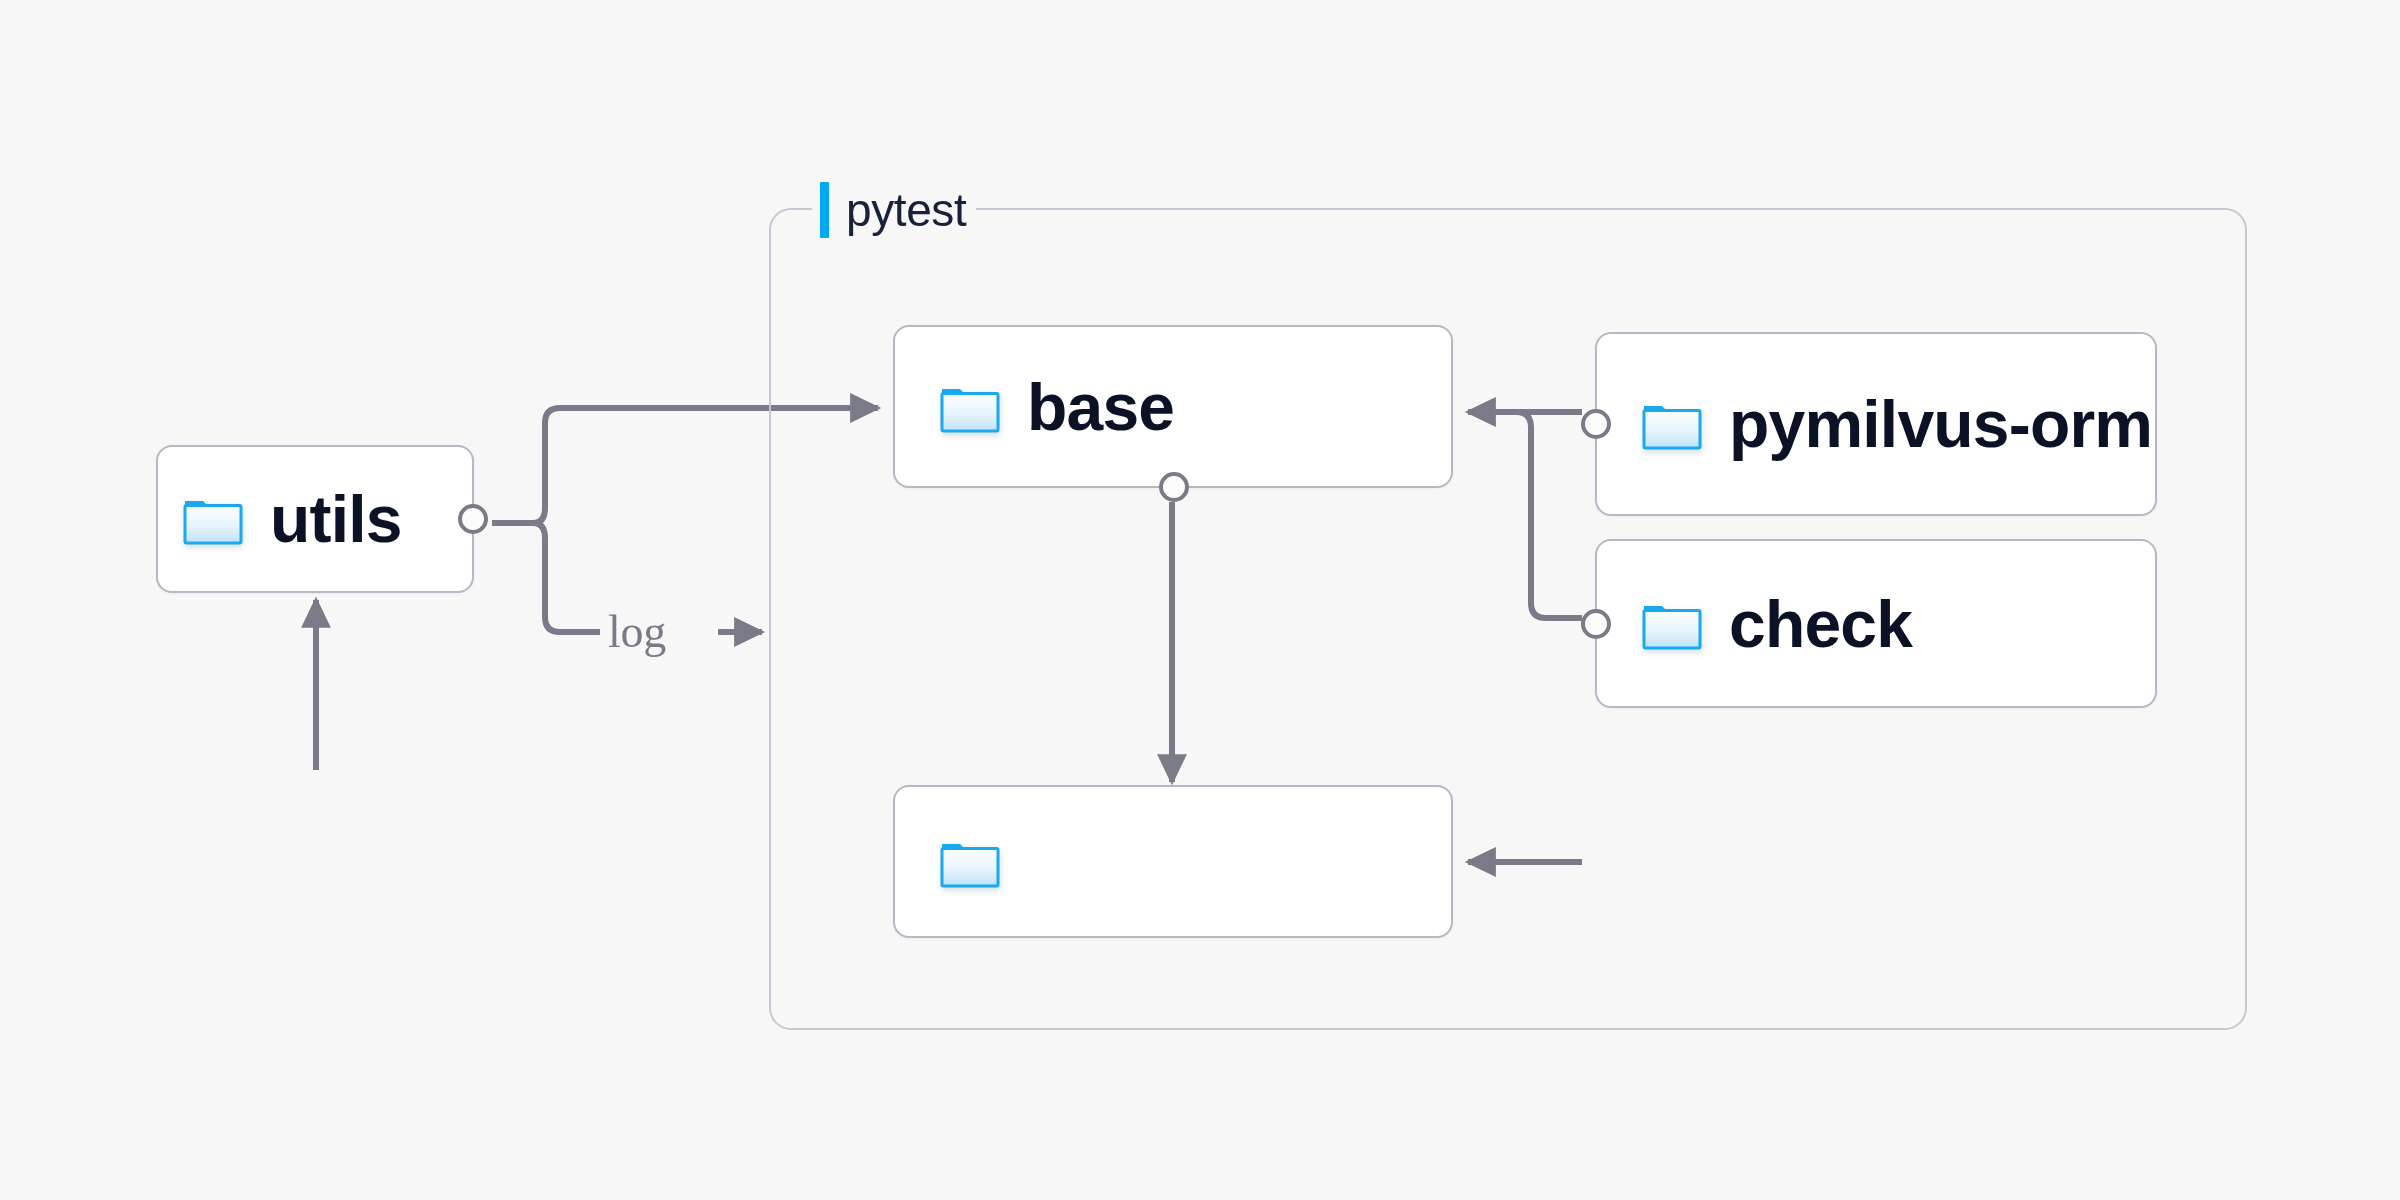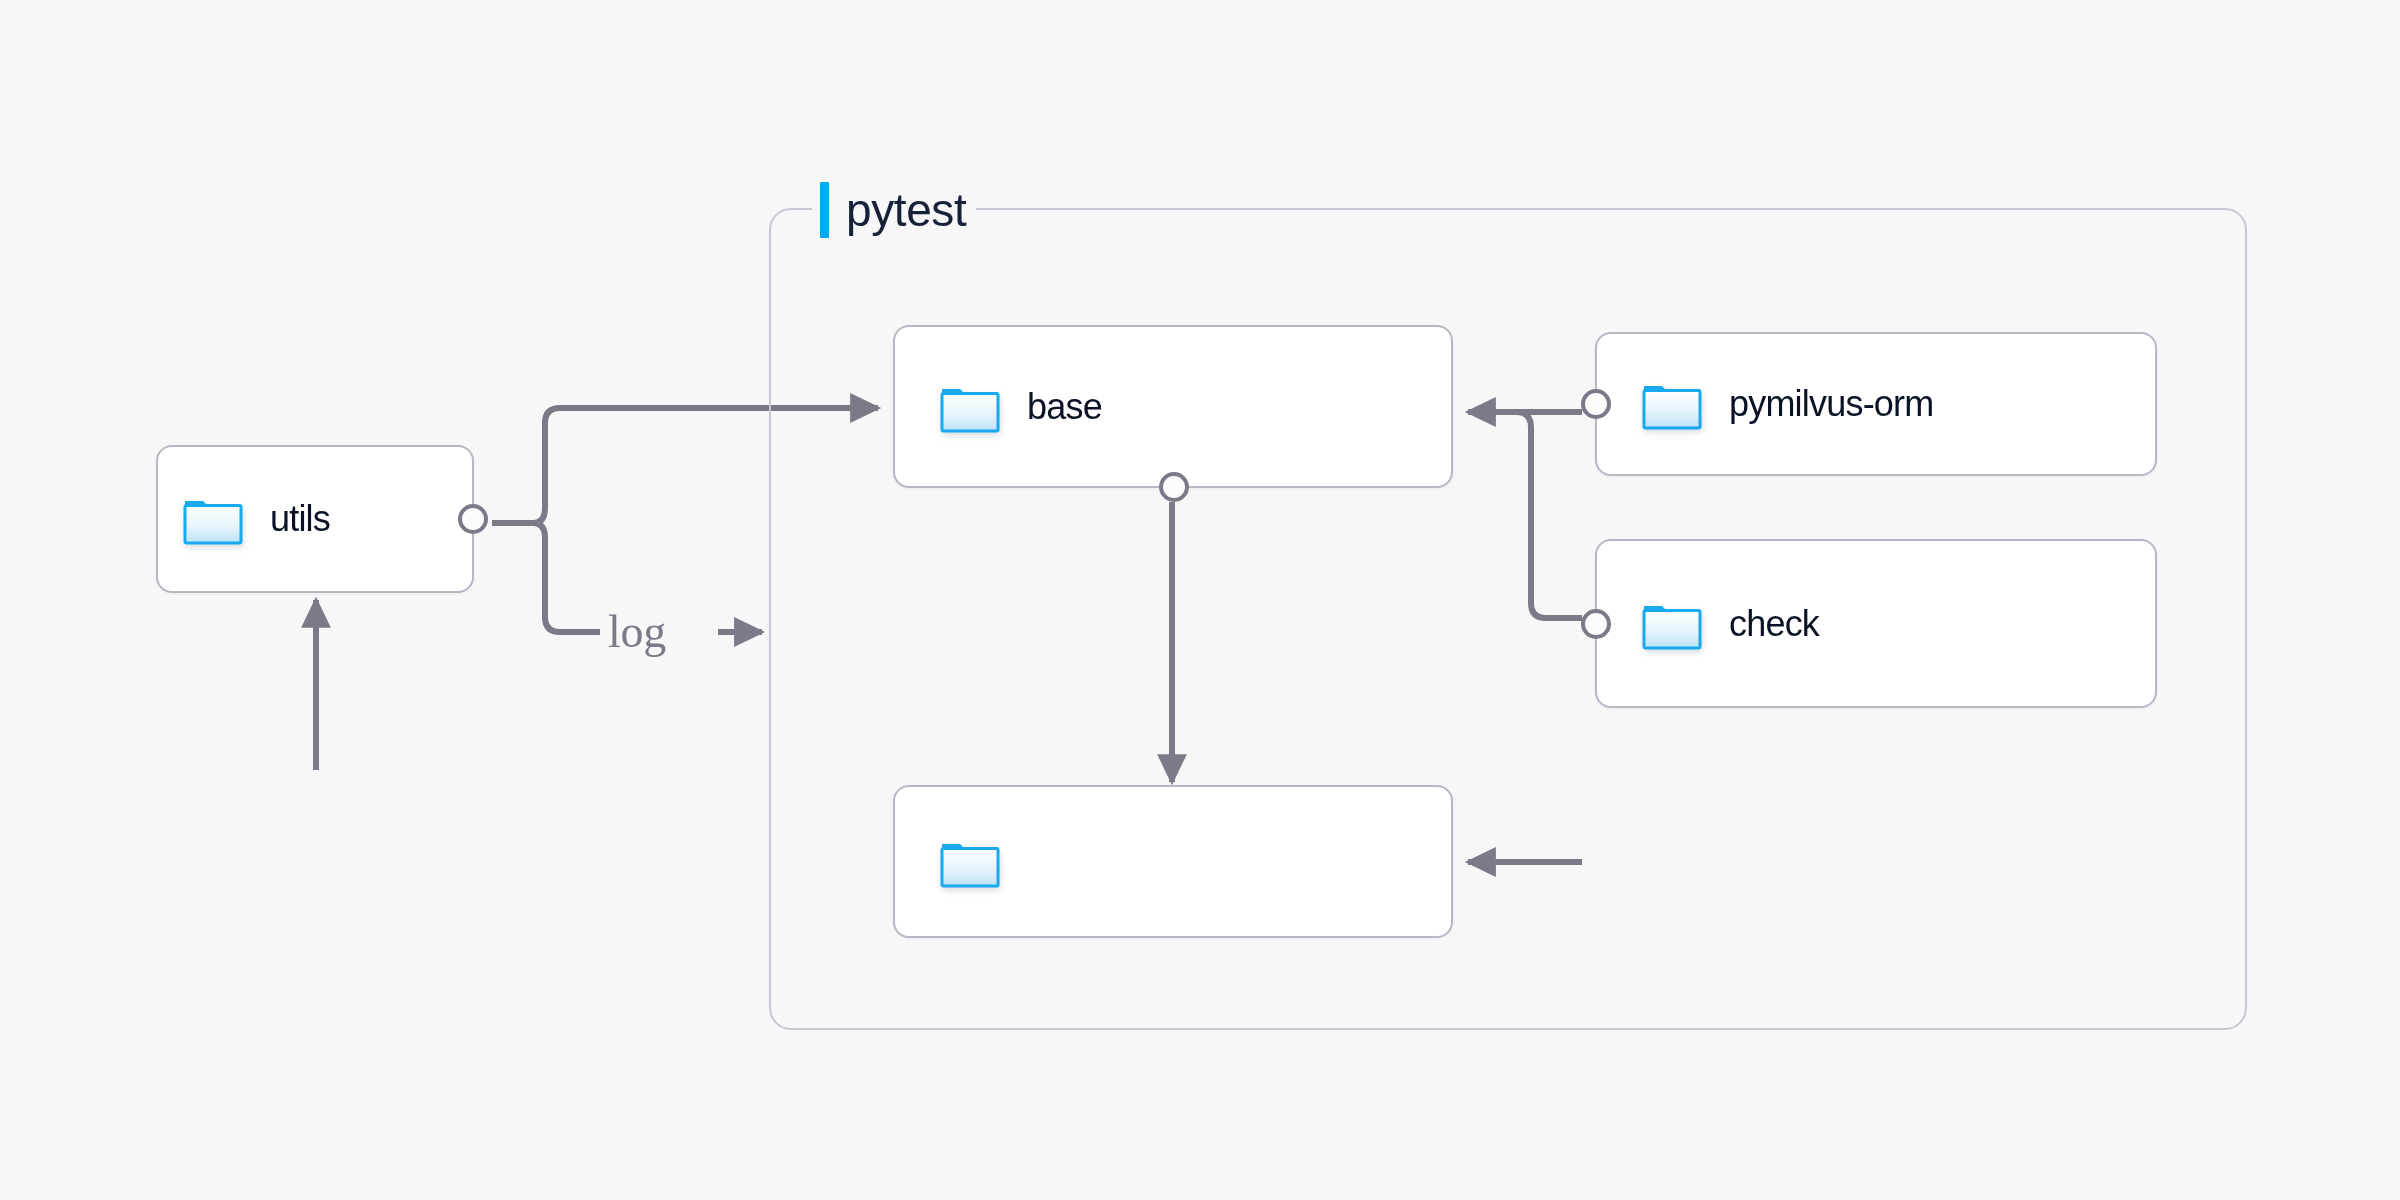--- a/index.html
+++ b/index.html
@@ -64,22 +64,22 @@
     background: #ffffff;
     border: 2px solid #b9b7c4;
     border-radius: 16px;
     display: flex;
     align-items: center;
     gap: 26px;
     padding-left: 44px;
     box-shadow: 0 1px 3px rgba(30,30,50,0.05);
   }
   .node .label {
-    font-size: 36px;
-    font-weight: normal;
+    font-size: 66px;
+    font-weight: bold;
     color: #0b1225;
     letter-spacing: -0.8px;
     line-height: 1;
     white-space: nowrap;
   }
 
   
   .folder {
     width: 62px;
     height: 54px;
@@ -179,21 +179,21 @@
 
   <div class="node" style="left:893px; top:785px; width:560px; height:153px;">
     <span class="folder">
       <svg viewBox="0 0 62 54" width="62" height="54">
         <path d="M3 9 h18 l5 5 h30 v3 H3 z" fill="#19a9ef"></path>
         <rect x="3" y="13.5" width="56" height="37.5" rx="1.5" fill="url(#folderGrad)" stroke="#19a9ef" stroke-width="3"></rect>
       </svg>
     </span>
   </div>
 
-  <div class="node" style="left:1595px; top:332px; width:562px; height:144px;">
+  <div class="node" style="left:1595px; top:332px; width:562px; height:184px;">
     <span class="folder">
       <svg viewBox="0 0 62 54" width="62" height="54">
         <path d="M3 9 h18 l5 5 h30 v3 H3 z" fill="#19a9ef"></path>
         <rect x="3" y="13.5" width="56" height="37.5" rx="1.5" fill="url(#folderGrad)" stroke="#19a9ef" stroke-width="3"></rect>
       </svg>
     </span>
     <span class="label">pymilvus-orm</span>
     <span class="port" style="left:-16px; top:50%; transform:translateY(-50%);"></span>
   </div>
 

